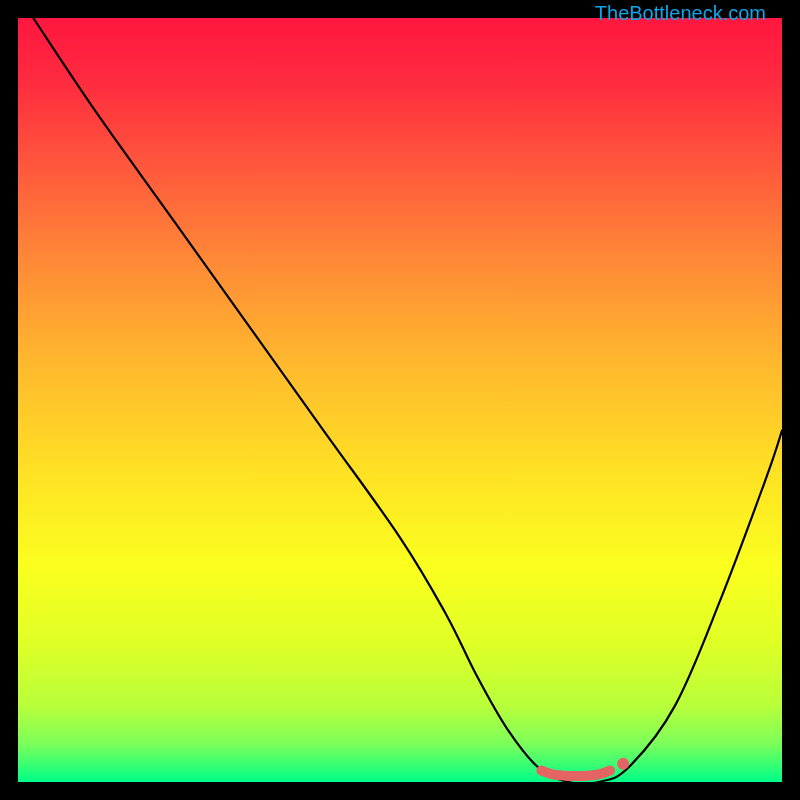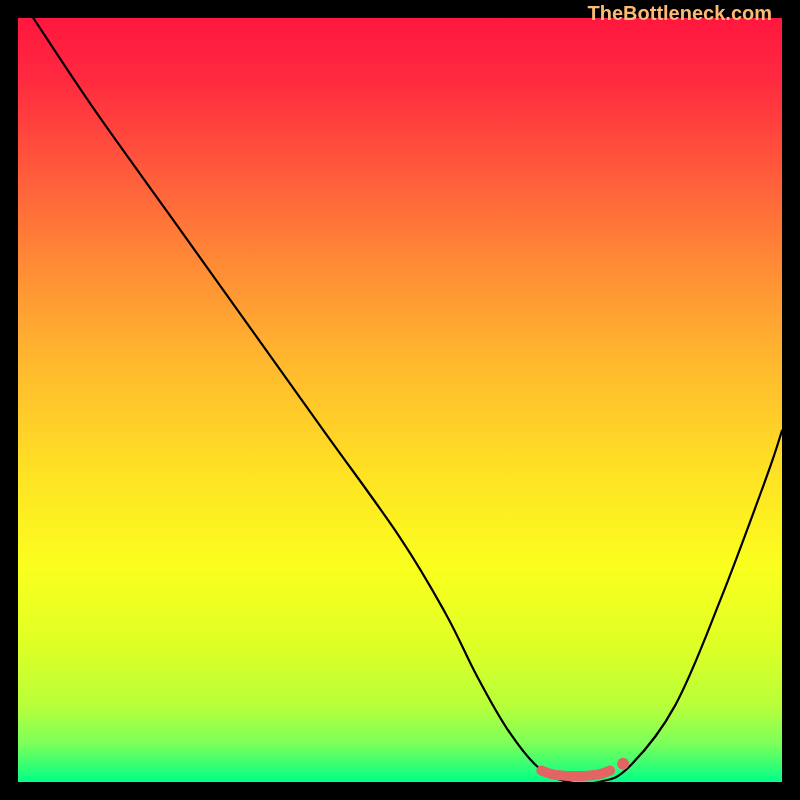--- a/index.html
+++ b/index.html
@@ -32,25 +32,25 @@
       #ffe324 60%,
       #faff1e 72%,
       #dfff26 82%,
       #b8ff3a 90%,
       #7cff5a 95%,
       #00ff88 100%
     );
   }
   .watermark {
     position: absolute;
-    right: 28px;
+    right: 34px;
     top: 2px;
-    color: #fdba74;
+    color: #0ea5e9;
     font-size: 20px;
-    font-weight: 700;
+    font-weight: 400;
     z-index: 5;
   }
   svg.curve-layer {
     position: absolute;
     left: 0;
     top: 0;
     width: 100%;
     height: 100%;
     z-index: 3;
   }

